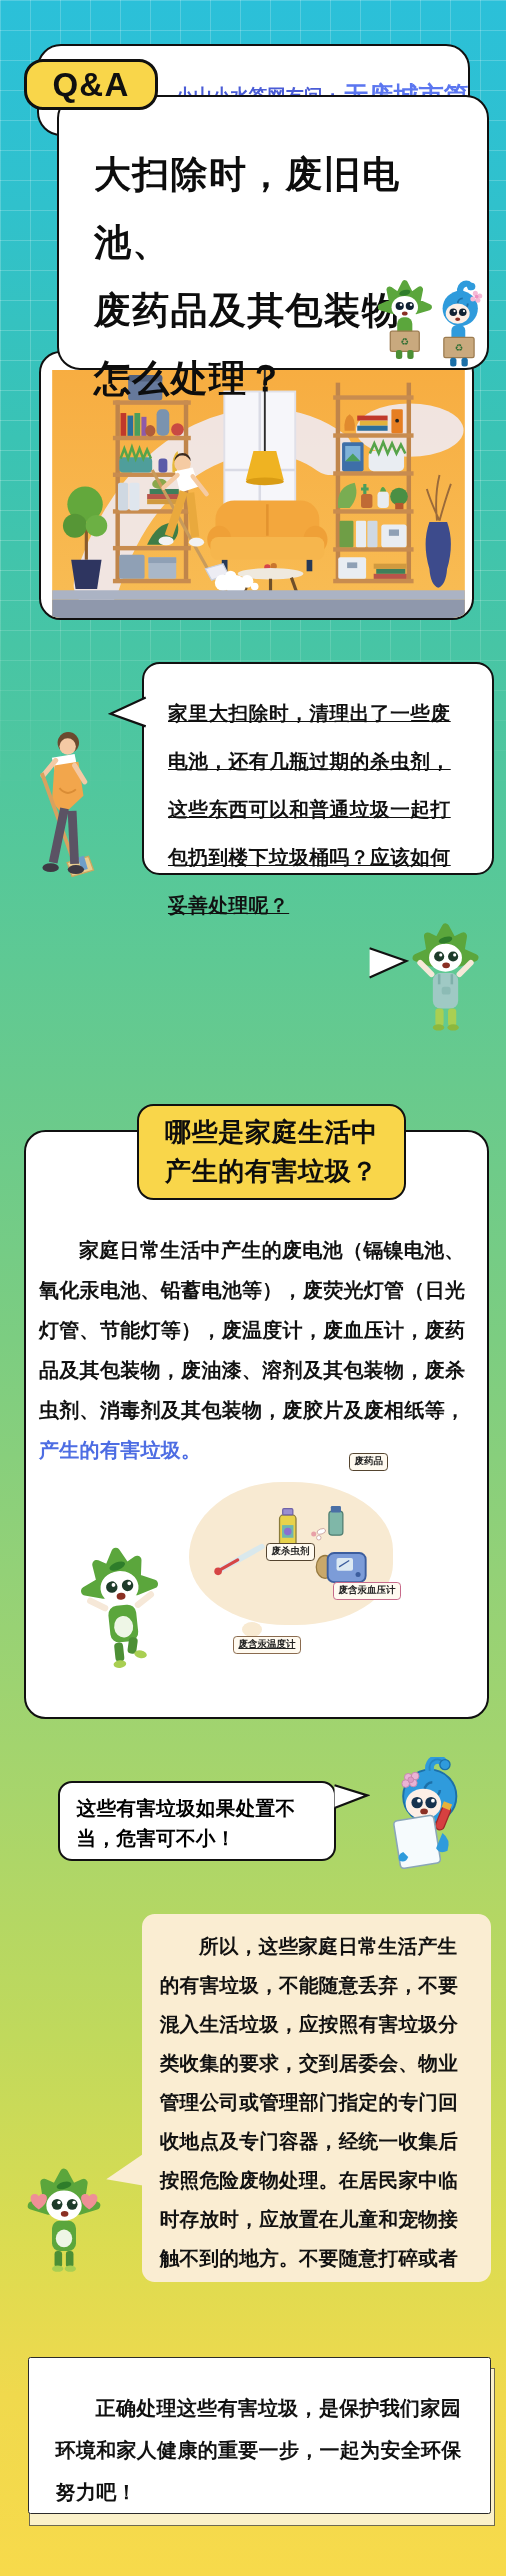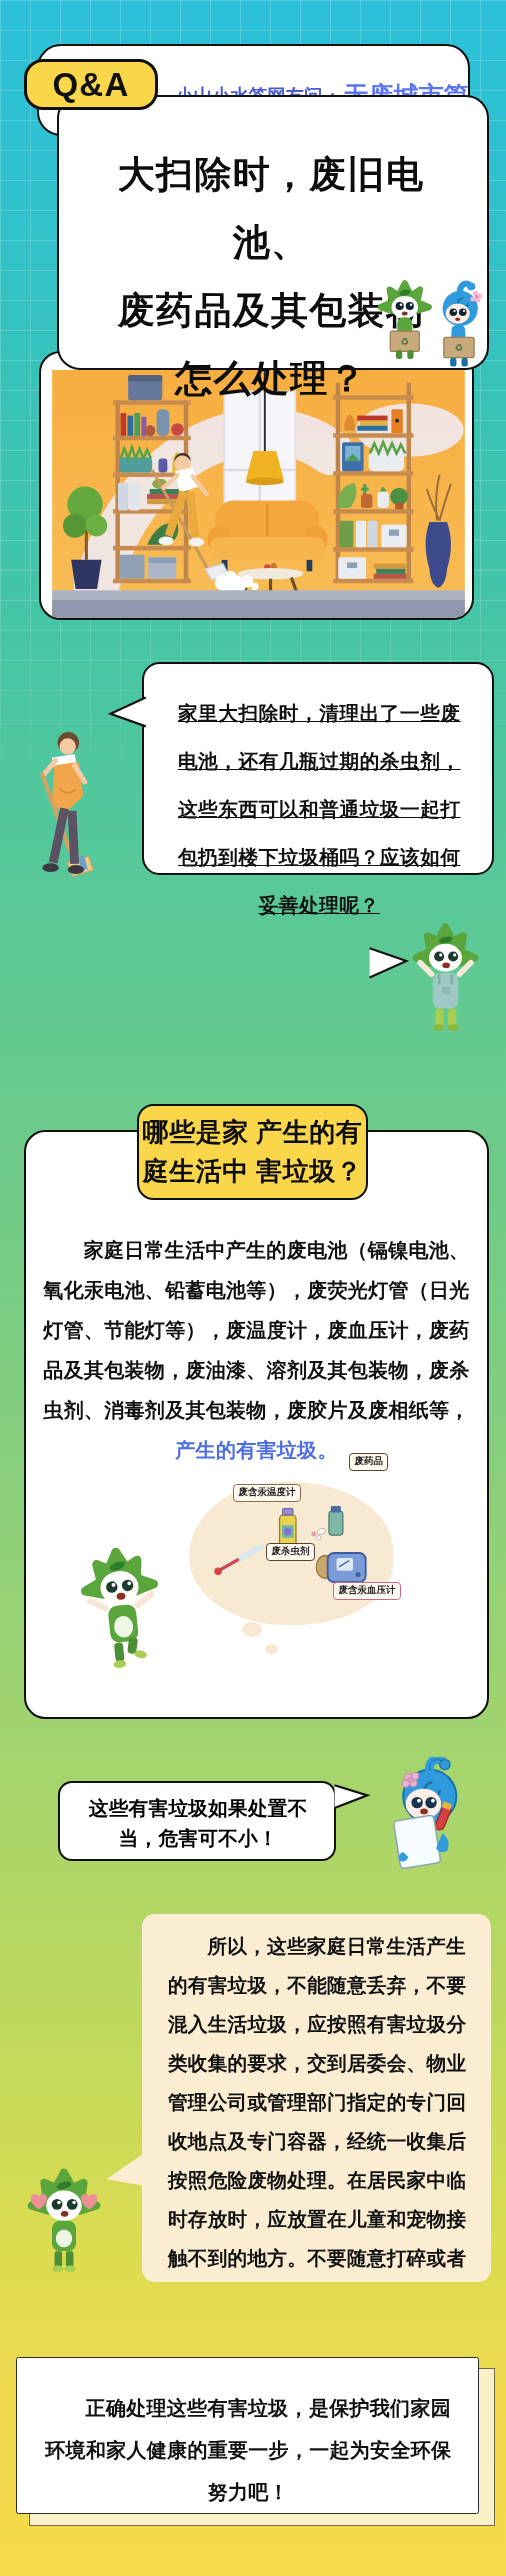--- a/index.html
+++ b/index.html
@@ -1,21 +1,21 @@
 <!DOCTYPE html>
 <html style="font-size:10px"><head>
 <meta charset="utf-8">
 <style>
   html,body{margin:0;padding:0;background:#e8e8e8;}
   *{box-sizing:border-box;}
   #page{position:relative;width:506px;height:2576px;overflow:hidden;
         font-family:"Liberation Sans","DejaVu Sans",sans-serif;
         background:linear-gradient(180deg,#2bc0d9 0%,#30c1cc 8%,#3ac3b4 17%,#47c5a5 25%,
                    #55c89a 33%,#68ca8d 42%,#7ccd81 52%,#93d177 61%,#a8d56b 70%,
-                   #c0d95c 79%,#dbdc51 87%,#f0d94d 93%,#f7da4b 100%);text-align:center;}
+                   #c0d95c 79%,#dbdc51 87%,#f0d94d 93%,#f7da4b 100%);}
   .abs{position:absolute;}
   
   #grid{left:0;top:0;width:506px;height:797px;pointer-events:none;
         background-image:linear-gradient(rgba(255,255,255,.20) 1.3px,transparent 1.3px),
                          linear-gradient(90deg,rgba(255,255,255,.20) 1.3px,transparent 1.3px);
         background-size:30px 30px;
         -webkit-mask-image:linear-gradient(#000 72%,transparent 100%);
         mask-image:linear-gradient(#000 72%,transparent 100%);}
   
   #header-bar{left:37px;top:44px;width:433px;height:92px;background:#fff;
@@ -48,58 +48,58 @@
   #q-tail{left:108px;top:696px;z-index:3;}
   #person{left:14px;top:720px;z-index:2;}
   #a-bubble{left:23px;top:942px;width:349px;height:103px;border-radius:15px;}
   #a-text{padding:11.4px 16.5px 0 17.7px;font-size:19.6px;line-height:35px;color:#111;
           font-weight:600;letter-spacing:0.3px;}
   #a-tail{left:367px;top:947px;z-index:3;}
   #mascot-answer{left:410px;top:921px;z-index:2;}
   
   #hazard-card{left:24px;top:1130px;width:465px;height:589px;background:#fff;
                border:2.5px solid #101010;border-radius:21.5px;z-index:1;}
-  #hazard-badge{left:137px;top:1104px;width:231px;height:96px;background:#f9d64a;
+  #hazard-badge{left:137px;top:1104px;width:269px;height:96px;background:#f9d64a;
                 border:2.5px solid #101010;border-radius:16.5px;z-index:2;
-                display:flex;flex-direction:row;align-items:center;justify-content:center;}
+                display:flex;flex-direction:column;align-items:center;justify-content:center;}
   #hazard-badge div{font-size:26px;font-weight:900;color:#0d0d0d;line-height:39px;
                     letter-spacing:0.6px;}
   #hazard-body{left:39px;top:1230px;width:435px;font-size:20px;line-height:40px;
                color:#111;font-weight:600;text-indent:2em;letter-spacing:0.3px;z-index:2;}
   #hazard-body .hl{color:#4d6de3;font-weight:700;}
   #blob{left:189px;top:1482px;width:204px;height:143px;background:#f8ead2;
         border-radius:48% 52% 50% 50%/55% 50% 45% 50%;z-index:1;}
   .blob-dot{background:#f8ead2;border-radius:50%;z-index:1;}
   #blob-dot1{left:242px;top:1622px;width:20px;height:15px;}
   #blob-dot2{left:265px;top:1644px;width:12.7px;height:10px;}
   #blob-items{left:201px;top:1492px;z-index:2;}
   .item-label{position:absolute;background:#fffaf0;border-radius:3.8px;color:#222;
               font-size:9.5px;font-weight:700;padding:1.3px 4.4px;z-index:3;white-space:nowrap;}
   #lbl-pesticide{left:266px;top:1543px;border:1.3px solid #54442f;}
   #lbl-medicine{left:320px;top:1453px;border:1.3px solid #54442f;margin-left:29px;}
-  #lbl-thermo{left:233px;top:1484px;border:1.3px solid #8a6b4f;}
+  #lbl-thermo{left:233px;top:1636px;border:1.3px solid #8a6b4f;text-decoration:underline;}
   #lbl-bp{left:309px;top:1582px;border:1.3px solid #c76a8a;margin-left:24px;}
   #mascot-jump{left:77px;top:1543px;z-index:2;}
   
   #w-bubble{left:58px;top:1781px;width:278px;height:80px;border-radius:14px;}
   #w-text{padding:9.5px 14px 0 16.5px;font-size:19.6px;line-height:30px;color:#000000;
           font-weight:600;letter-spacing:0.3px;}
   #w-tail{left:332px;top:1784px;z-index:3;}
   #mascot-blue{left:384px;top:1757px;z-index:2;}
   
   #disposal-card{left:142px;top:1914px;width:349px;height:368px;background:#faedd2;
                  border-radius:12.7px;z-index:2;overflow:hidden;}
   #disposal-text{padding:12.7px 16.5px 0 17.7px;font-size:19.6px;line-height:39px;color:#111;
                  font-weight:600;text-indent:2em;letter-spacing:0.3px;}
   #d-tail{left:105px;top:2154px;z-index:1;}
   #mascot-heart{left:23px;top:2165px;z-index:2;}
   
   #closing-shadow{left:29px;top:2368px;width:466px;height:158px;background:#fbf1c9;
                   border:1.3px solid #6e6a50;z-index:1;}
-  #closing-card{left:16px;top:2357px;width:463px;height:157px;background:#fff;
+  #closing-card{left:28px;top:2357px;width:463px;height:157px;background:#fff;
                 border:1.9px solid #2c2c2c;border-radius:2.5px;z-index:2;}
   #closing-text{padding:29px 25px 0 26.6px;font-size:20px;line-height:42px;color:#111;
                 font-weight:600;text-indent:2em;letter-spacing:0.3px;}
 </style>
 </head>
 <body>
 
 <div id="page">
   <div id="grid" class="abs"></div>
 

